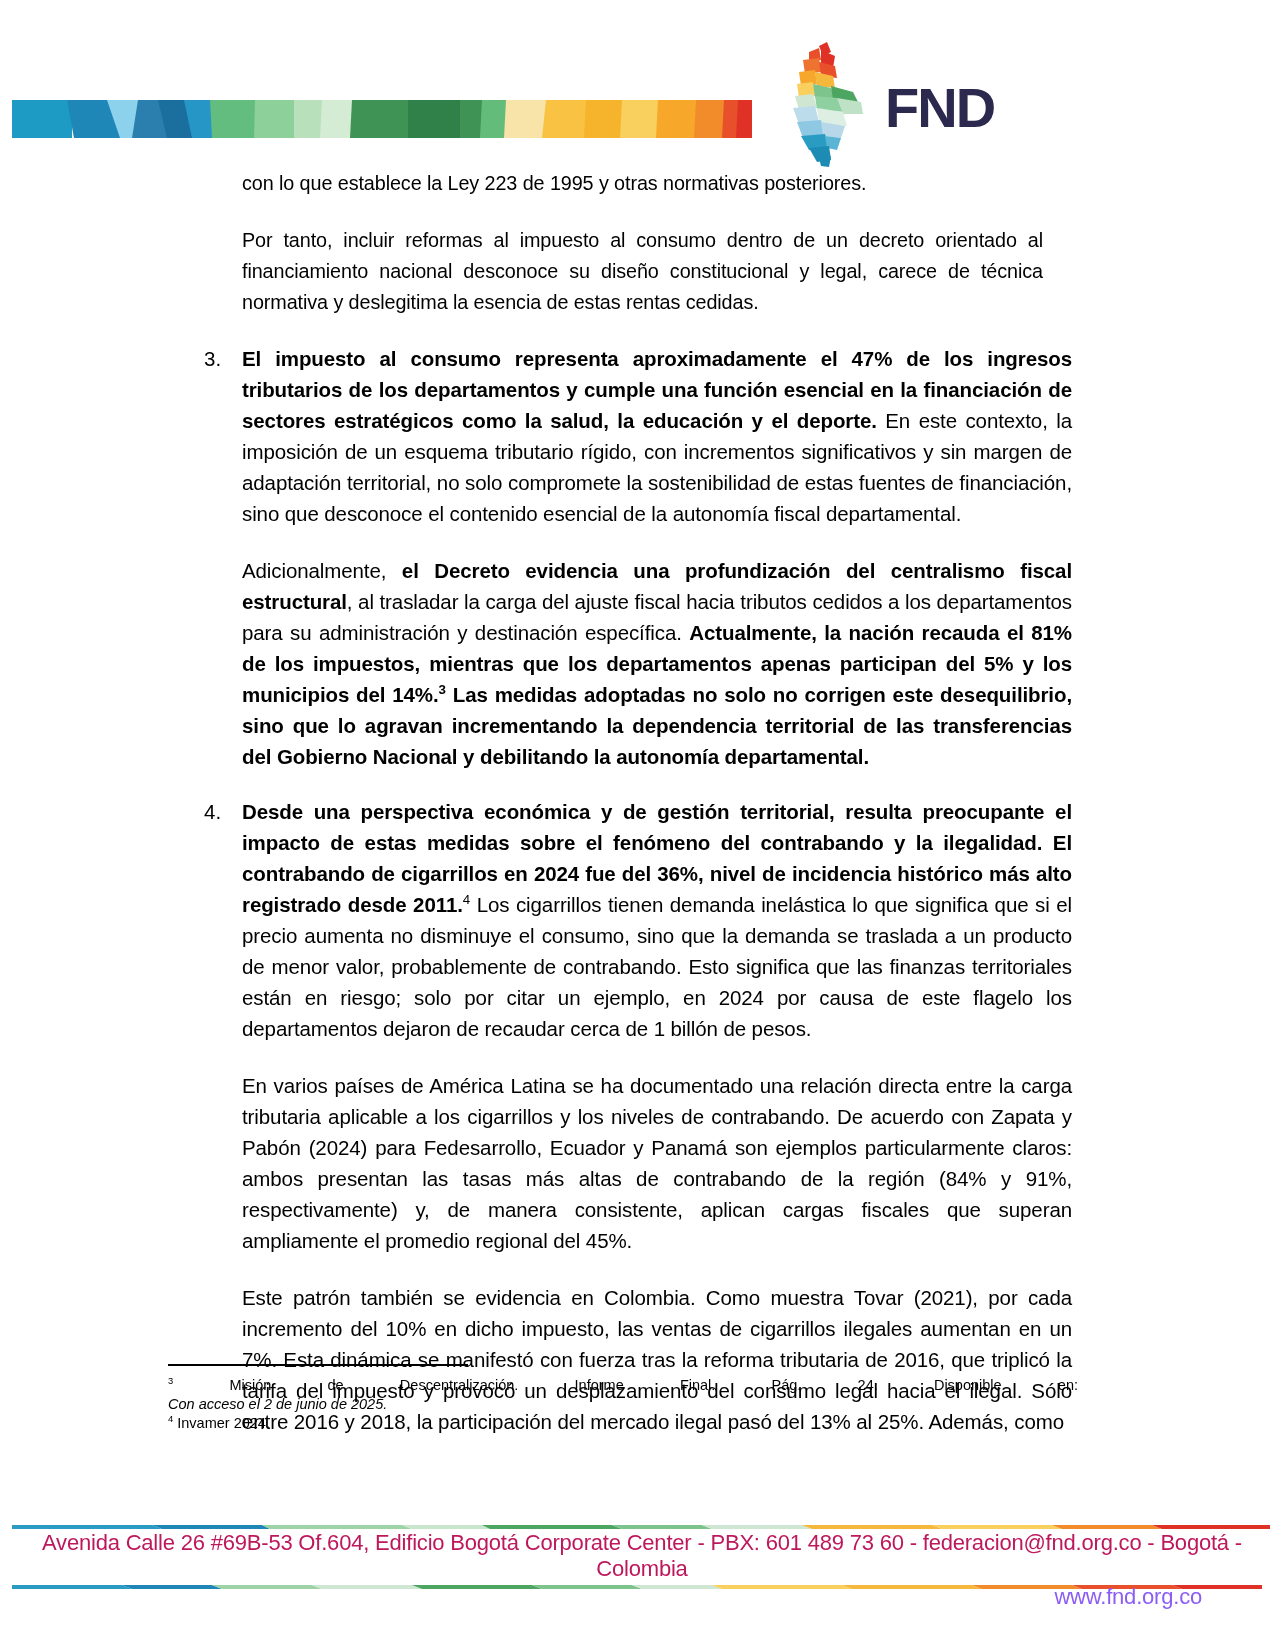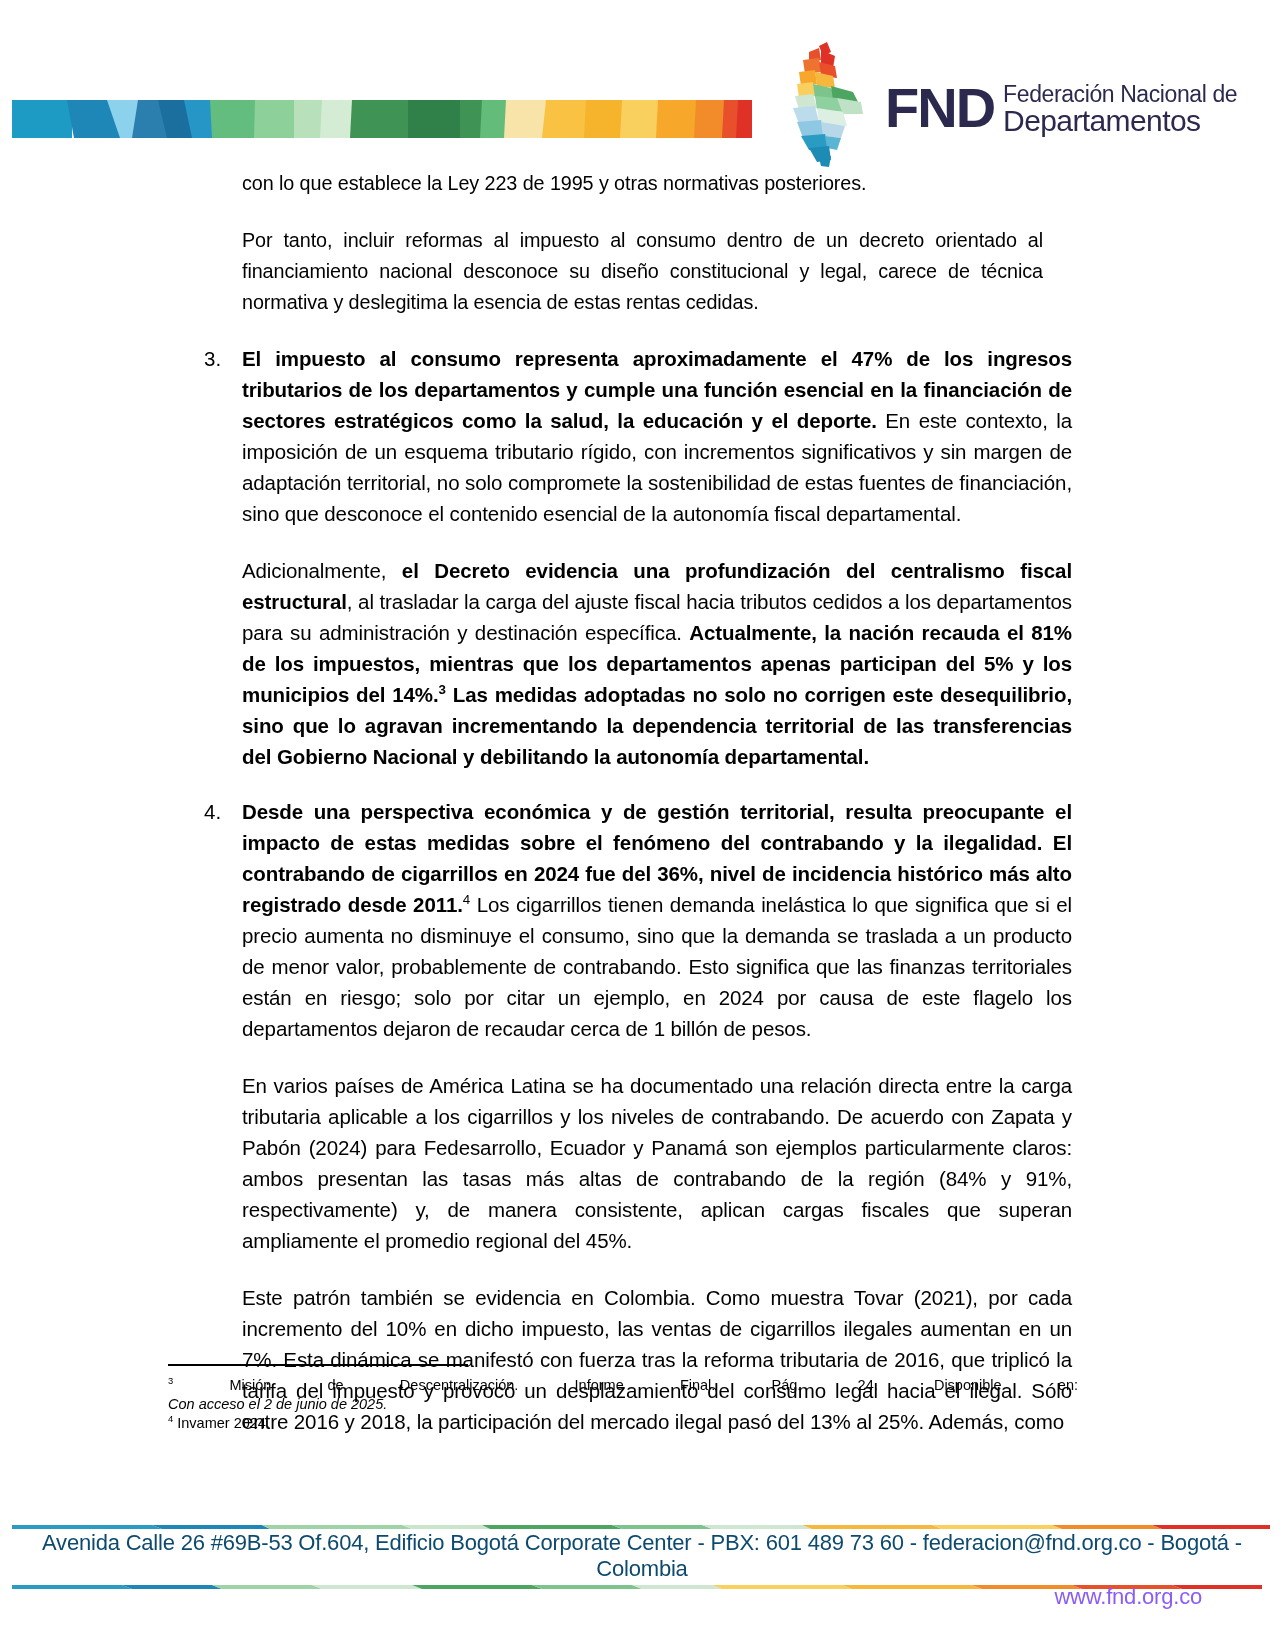--- a/index.html
+++ b/index.html
@@ -212,21 +212,21 @@
     height: 6px;
   }
   .footer-text {
     position: absolute;
     left: 0;
     top: 28px;
     width: 1284px;
     text-align: center;
     font-family: "Liberation Sans Narrow", "Liberation Sans", sans-serif;
     font-size: 22px;
-    color: #0c4a6e;
+    color: #be185d;
     letter-spacing: -0.2px;
   }
   .footer-web {
     position: absolute;
     right: 82px;
     top: 82px;
     font-family: "Liberation Sans Narrow", "Liberation Sans", sans-serif;
     font-size: 22px;
     color: #8b5cf6;
     letter-spacing: -0.2px;
@@ -295,24 +295,20 @@
           <polygon points="22,80 46,78 50,94 28,96" fill="#8fc8e2"></polygon>
           <polygon points="46,80 70,84 66,96 48,94" fill="#b8d8ea"></polygon>
           <polygon points="26,94 50,92 54,106 34,108" fill="#2a9cc4"></polygon>
           <polygon points="50,94 66,96 62,108 52,106" fill="#5ab4d4"></polygon>
           <polygon points="34,106 54,104 56,118 42,120" fill="#1d8cb4"></polygon>
           <polygon points="44,116 56,114 54,125 46,124" fill="#1d8cb4"></polygon>
         </svg>
       </div>
       <div class="logo-text">
         <span class="logo-fnd">FND</span>
-        <span class="logo-sub">
-          <span class="logo-sub-1">Federación Nacional de</span>
-          <span class="logo-sub-2">Departamentos</span>
-        </span>
       </div>
     </div>
   </div>
 
   <div class="content">
 
     <div class="body-col">
       <p class="para">con lo que establece la Ley 223 de 1995 y otras normativas posteriores.</p>
       <p class="para">Por tanto, incluir reformas al impuesto al consumo dentro de un decreto orientado al financiamiento nacional desconoce su diseño constitucional y legal, carece de técnica normativa y deslegitima la esencia de estas rentas cedidas.</p>
     </div>

